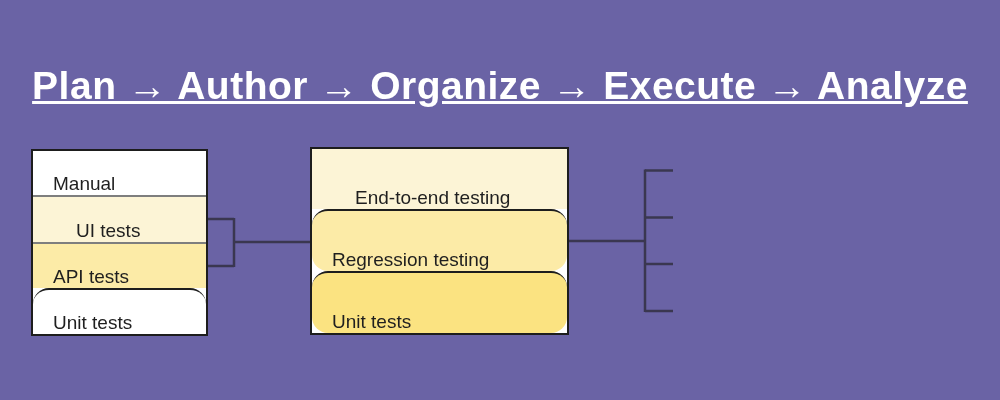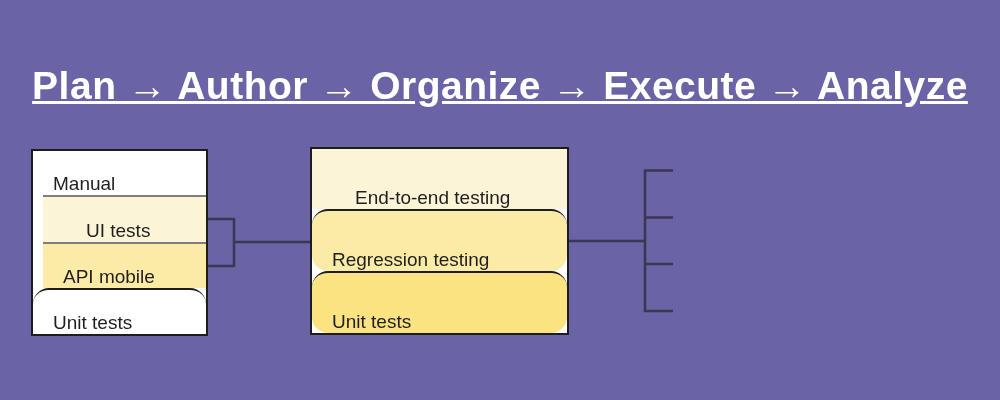--- a/index.html
+++ b/index.html
@@ -53,21 +53,21 @@
     align-items: flex-end;
     padding-left: 20px;
     font-size: 19px;
     color: var(--text, #1F1F1F);
     box-sizing: border-box;
   }
   .tone-white        { background: var(--row-white, #FFFFFF); }
   .tone-cream        { background: var(--row-cream, #FCF4D6); padding-left: 43px; }
   .tone-light-yellow { background: var(--row-light-yellow, #FCEBA7); }
   .tone-yellow       { background: var(--row-yellow, #FBE381); }
-  .div-gray { border-top: 2px solid var(--divider-gray, #7E7E7E); margin-left: 10px; }
+  .div-gray { border-top: 2px solid var(--divider-gray, #7E7E7E); }
   .div-dark { border-top: 2px solid var(--border-dark, #1D1D1D); border-radius: 16px; }
 </style>
 </head>
 <body>
 
 <div class="canvas">
 
   <div class="title">Plan → Author → Organize → Execute → Analyze</div>
 
   <svg class="connectors" viewBox="0 0 1000 400" xmlns="http://www.w3.org/2000/svg" aria-hidden="true">
@@ -86,21 +86,21 @@
   </svg>
 
   <div class="box box-left">
     <div class="row tone-white">
       <span>Manual</span>
     </div>
     <div class="row tone-cream div-gray">
       <span>UI tests</span>
     </div>
     <div class="row tone-light-yellow div-gray">
-      <span>API mobile</span>
+      <span>API tests</span>
     </div>
     <div class="row tone-white div-dark">
       <span>Unit tests</span>
     </div>
   </div>
 
   <div class="box box-middle">
     <div class="row tone-cream">
       <span>End-to-end testing</span>
     </div>

